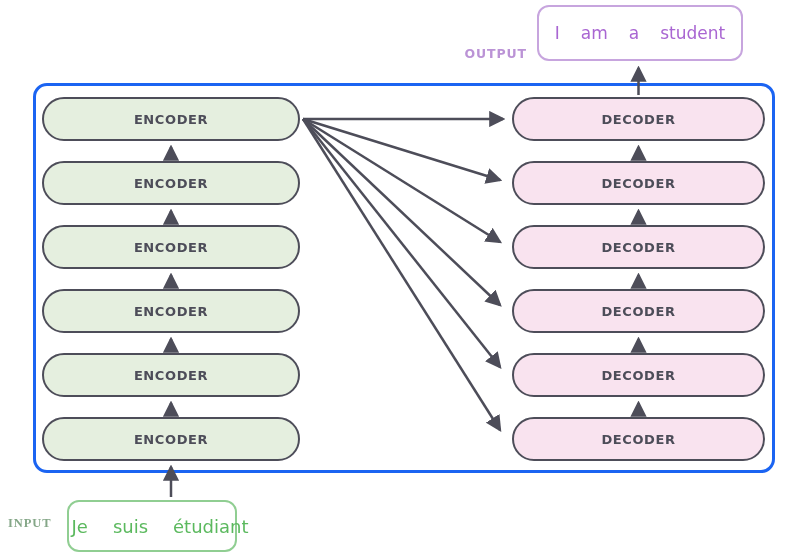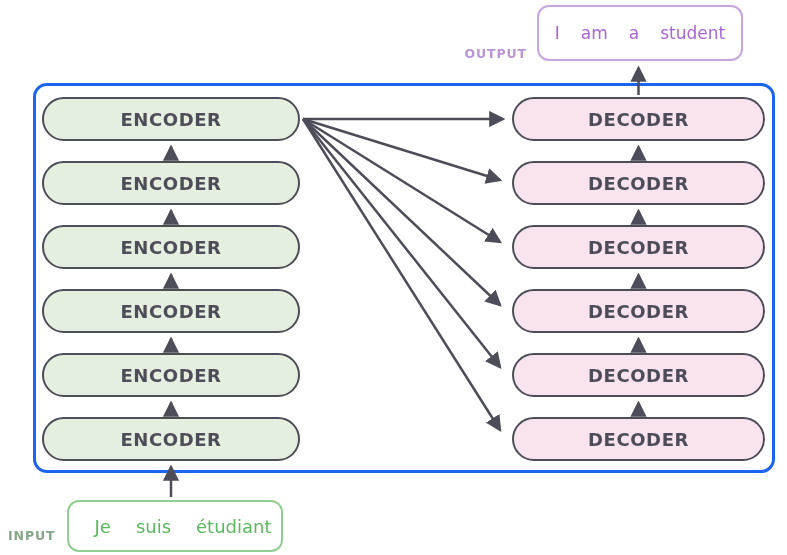--- a/index.html
+++ b/index.html
@@ -30,21 +30,21 @@
 
   
   .block {
     height: 44px;
     border: 2.5px solid var(--stroke-dark);
     border-radius: 22px;
     box-sizing: border-box;
     display: flex;
     align-items: center;
     justify-content: center;
-    font-size: 18px;
+    font-size: 13px;
     font-weight: 600;
     letter-spacing: 0.6px;
     color: var(--stroke-dark);
   }
   .encoder { left: 42px; width: 258px; background: var(--encoder-fill); }
   .decoder { left: 512px; width: 253px; background: var(--decoder-fill); }
 
   
   .io-box {
     box-sizing: border-box;
@@ -55,21 +55,21 @@
   }
   .output-box {
     left: 537px; top: 5px; width: 206px; height: 56px;
     border: 2px solid var(--output-border);
     border-radius: 12px;
     gap: 21px;
     color: var(--output-text);
     font-size: 17px;
   }
   .input-box {
-    left: 67px; top: 500px; width: 216px; height: 52px;
+    left: 67px; top: 500px; width: 170px; height: 52px;
     border: 2.5px solid var(--input-border);
     border-radius: 12px;
     gap: 25px;
     color: var(--input-text);
     font-size: 18px;
     padding-left: 16px;
   }
   .io-word { white-space: nowrap; }
 
   
@@ -78,23 +78,24 @@
     font-weight: 600;
     letter-spacing: 0.9px;
   }
   .output-label {
     left: 440px; top: 26px; width: 87px;
     text-align: right;
     color: var(--output-label);
     margin-top: 20px;
   }
   .input-label {
-    left: 8px; top: 528px; width: 50px;
+    left: 8px; top: 516px; width: 50px;
     text-align: left;
     color: var(--input-label);
+    font-family: Liberation Serif, serif;
   }
 
   
   .wires {
     left: 0; top: 0;
     width: 787px;
     height: 555px;
     pointer-events: none;
   }
   .conn {

